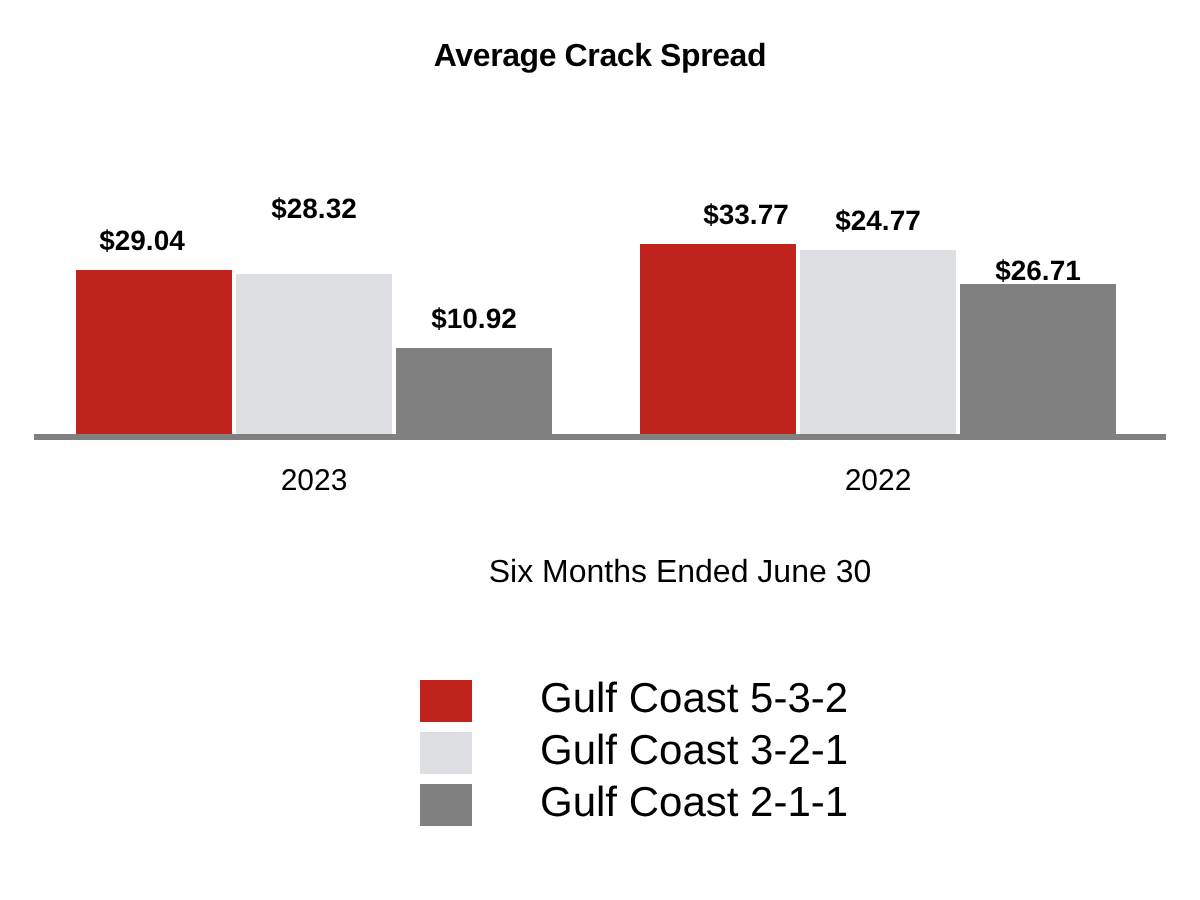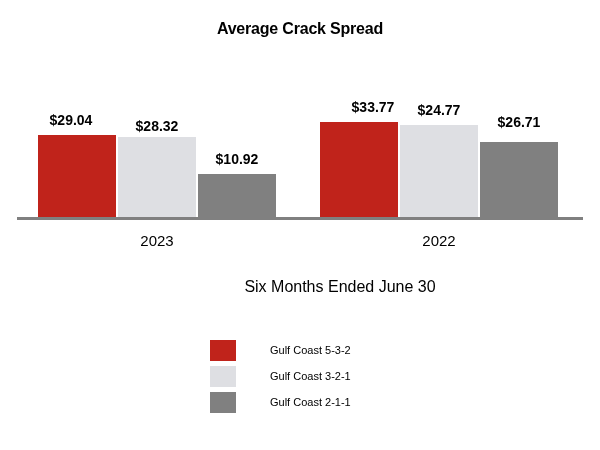--- a/index.html
+++ b/index.html
@@ -100,21 +100,21 @@
     align-items: center;
     height: 26px;
   }
   .legend-swatch {
     width: 26px;
     height: 21px;
     flex: 0 0 auto;
   }
   .legend-text {
     margin-left: 34px;
-    font-size: 11px;
+    font-size: 21px;
     white-space: nowrap;
     color: #000000;
   }
 </style>
 </head>
 <body>
 
 <div id="chart-root">
 
   <div class="chart-title">Average Crack Spread</div>
@@ -124,25 +124,25 @@
     <div id="bars-layer">
         <div class="bar" style="left: 38px; top: 135px; width: 78px; height: 82px; background: rgb(192, 35, 27);"></div>
         <div class="bar" style="left: 118px; top: 137px; width: 78px; height: 80px; background: rgb(222, 223, 227);"></div>
         <div class="bar" style="left: 198px; top: 174px; width: 78px; height: 43px; background: rgb(128, 128, 128);"></div>
         <div class="bar" style="left: 320px; top: 122px; width: 78px; height: 95px; background: rgb(192, 35, 27);"></div>
         <div class="bar" style="left: 400px; top: 125px; width: 78px; height: 92px; background: rgb(222, 223, 227);"></div>
         <div class="bar" style="left: 480px; top: 142px; width: 78px; height: 75px; background: rgb(128, 128, 128);"></div>
       </div>
     <div id="bar-labels-layer">
         <div class="bar-label" style="left: 21px; width: 100px; top: 112px;">$29.04</div>
-        <div class="bar-label" style="left: 107px; width: 100px; top: 118px;">$28.32</div>
+        <div class="bar-label" style="left: 107px; width: 100px; top: 96px;">$28.32</div>
         <div class="bar-label" style="left: 187px; width: 100px; top: 151px;">$10.92</div>
         <div class="bar-label" style="left: 323px; width: 100px; top: 99px;">$33.77</div>
         <div class="bar-label" style="left: 389px; width: 100px; top: 102px;">$24.77</div>
-        <div class="bar-label" style="left: 469px; width: 100px; top: 114px;">$26.71</div>
+        <div class="bar-label" style="left: 469px; width: 100px; top: 127px;">$26.71</div>
       </div>
     <div id="cat-labels-layer">
         <div class="cat-label" style="left: -22px; width: 358px;">2023</div>
         <div class="cat-label" style="left: 260px; width: 358px;">2022</div>
       </div>
   </div>
 
   <div class="axis-title">Six Months Ended June 30</div>
 
   <div class="legend" id="legend">

